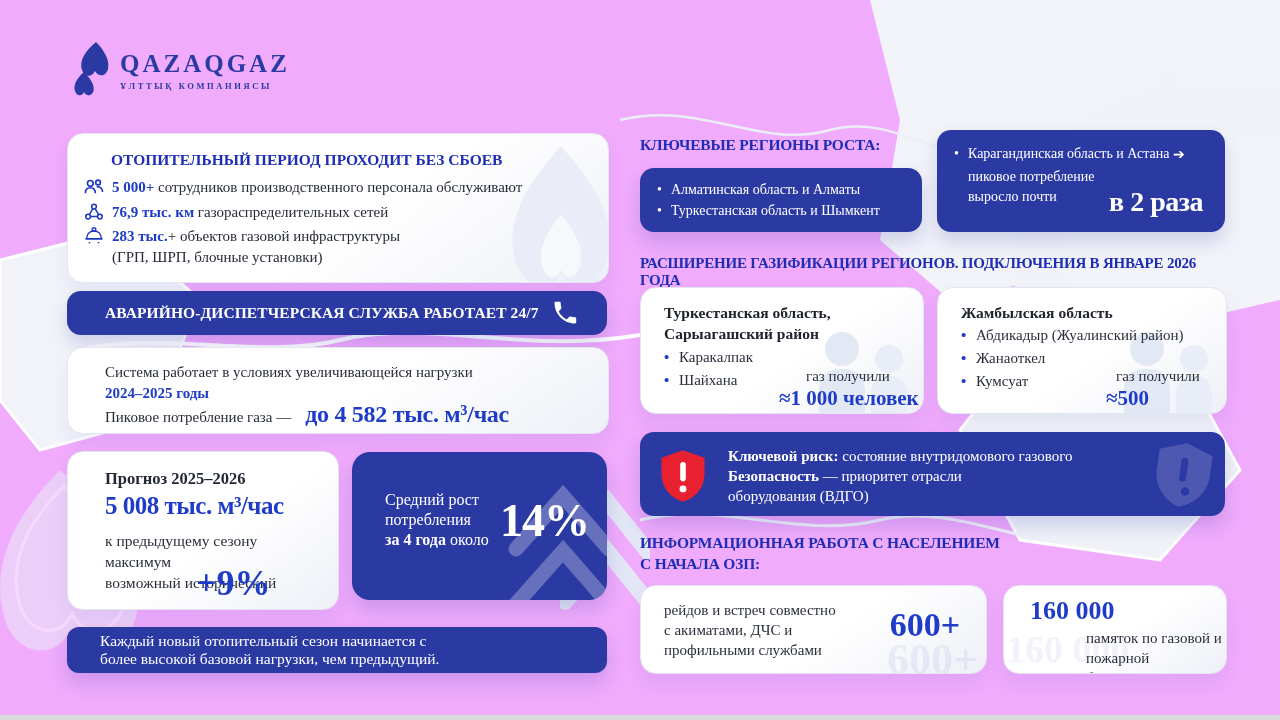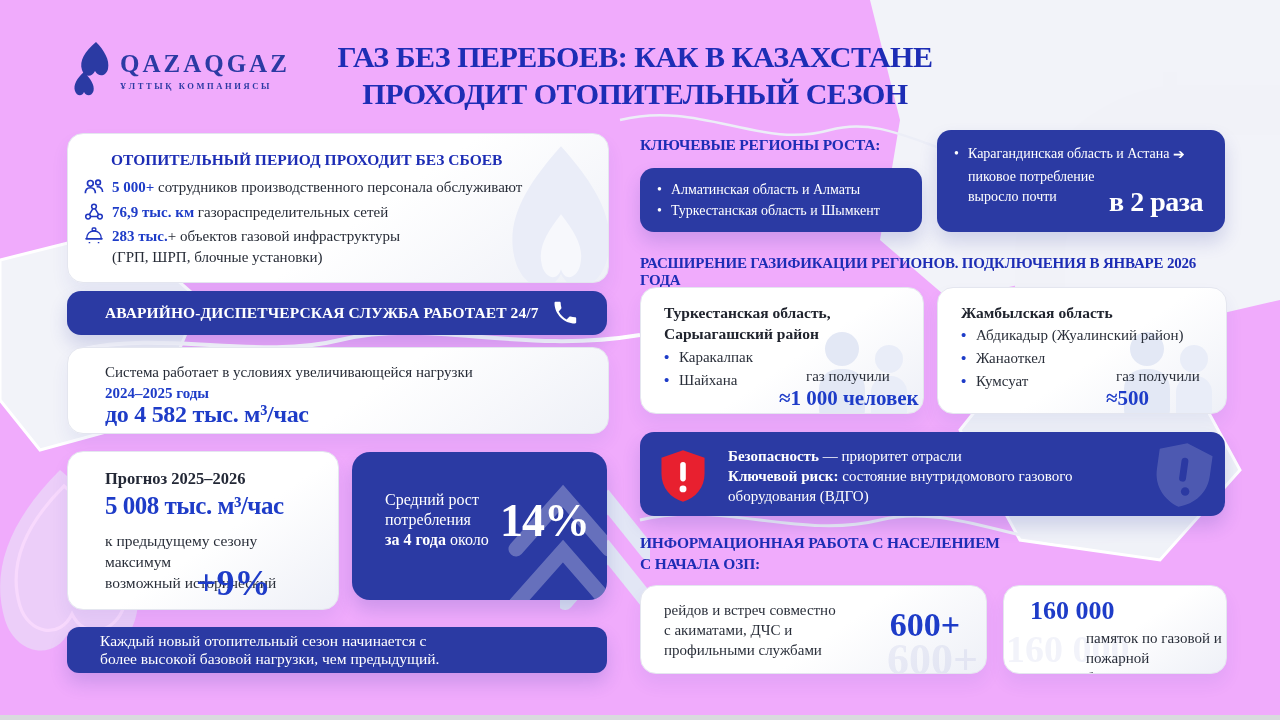--- a/index.html
+++ b/index.html
@@ -125,24 +125,20 @@
     <svg width="38" height="56" viewBox="0 0 38 56">
       <path d="M24 0 C13 9 7 19 10 28 C12 35 20 36 23 29 C27 36 34 34 36 27 C38 18 32 8 24 0 Z" fill="#2b3aa3"></path>
       <path d="M12 30 C5 36 1 43 3 49 C4.5 54 10 55 12 50 C14.5 55 20 54 21.5 49 C23 43 18 36 12 30 Z" fill="#2b3aa3"></path>
     </svg>
     <div class="logo-text-block">
       <div class="logo-name">QAZAQGAZ</div>
       <div class="logo-tagline">ҰЛТТЫҚ КОМПАНИЯСЫ</div>
     </div>
   </div>
 
-  <div class="main-title">
-    <div>ГАЗ БЕЗ ПЕРЕБОЕВ: КАК В КАЗАХСТАНЕ</div>
-    <div>ПРОХОДИТ ОТОПИТЕЛЬНЫЙ СЕЗОН</div>
-  </div>
 
   <div class="card heating-card">
     <svg class="heat-flame" width="130" height="170" viewBox="0 0 60 80">
       <path d="M30 2 C14 20 4 36 8 54 C11 68 24 74 30 62 C36 74 49 68 52 54 C56 36 46 20 30 2 Z" fill="#eaedf8"></path>
       <path d="M30 34 C23 43 19 50 21 58 C22.5 64 28 66 30 60 C32 66 37.5 64 39 58 C41 50 37 43 30 34 Z" fill="#f7f8fc"></path>
     </svg>
     <div class="heating-heading">ОТОПИТЕЛЬНЫЙ ПЕРИОД ПРОХОДИТ БЕЗ СБОЕВ</div>
     <div class="stat-item" style="top:44px;">
       <svg class="ic" viewBox="0 0 24 22">
         <circle cx="8" cy="7" r="3.2" fill="none" stroke="#2036c0" stroke-width="1.8"></circle>
@@ -178,20 +174,21 @@
     <svg class="phone-ic" width="28" height="28" viewBox="0 0 24 24">
       <path d="M6.6 10.8c1.5 2.9 3.9 5.3 6.8 6.8l2.3-2.3c.3-.3.7-.4 1.1-.2 1.2.4 2.5.6 3.8.6.6 0 1 .4 1 1V20c0 .6-.4 1-1 1C11.1 21 3 12.9 3 3.4c0-.6.4-1 1-1h3.3c.6 0 1 .4 1 1 0 1.3.2 2.6.6 3.8.1.4 0 .8-.2 1.1L6.6 10.8z" fill="#ffffff"></path>
     </svg>
   </div>
 
   <div class="card system-card">
     <div class="system-inner">
       <div>Система работает в условиях увеличивающейся нагрузки</div>
       <div class="system-line2">2024–2025 годы</div>
       <div class="system-line3">
+        <span>Пиковое потребление газа —</span>
         <span class="system-value">до 4 582 тыс. м³/час</span>
       </div>
     </div>
   </div>
 
   <div class="card forecast-card">
     <div class="forecast-title">Прогноз 2025–2026</div>
     <div class="forecast-value">5 008 тыс. м³/час</div>
     <div class="forecast-note">
       <div>к предыдущему сезону</div>
@@ -306,22 +303,22 @@
     <div class="got-value" style="left:168px;top:98px;">≈500 человек</div>
   </div>
 
   <div class="blue safety-banner">
     <svg class="shield-ic" width="52" height="56" viewBox="0 0 24 26">
       <path d="M12 1 L22 4.5 V12 C22 18.5 17.8 23.2 12 25 C6.2 23.2 2 18.5 2 12 V4.5 Z" fill="#e8202f"></path>
       <rect x="10.7" y="6.5" width="2.6" height="9" rx="1.3" fill="#ffffff"></rect>
       <circle cx="12" cy="19" r="1.6" fill="#ffffff"></circle>
     </svg>
     <div class="safety-text">
+      <div><b>Ключевой риск:</b><span> состояние внутридомового газового</span></div>
       <div><b>Безопасность</b><span> — приоритет отрасли</span></div>
-      <div><b>Ключевой риск:</b><span> состояние внутридомового газового</span></div>
       <div>оборудования (ВДГО)</div>
     </div>
     <svg class="ghost-shield" width="64" height="70" viewBox="0 0 24 26">
       <path d="M12 1 L22 4.5 V12 C22 18.5 17.8 23.2 12 25 C6.2 23.2 2 18.5 2 12 V4.5 Z" fill="#ffffff" transform="rotate(8 12 13)"></path>
       <rect x="10.7" y="6.5" width="2.6" height="9" rx="1.3" fill="#2b3aa3" transform="rotate(8 12 13)"></rect>
       <circle cx="12.8" cy="19.2" r="1.6" fill="#2b3aa3"></circle>
     </svg>
   </div>
 
   <div class="r-heading info-heading">

